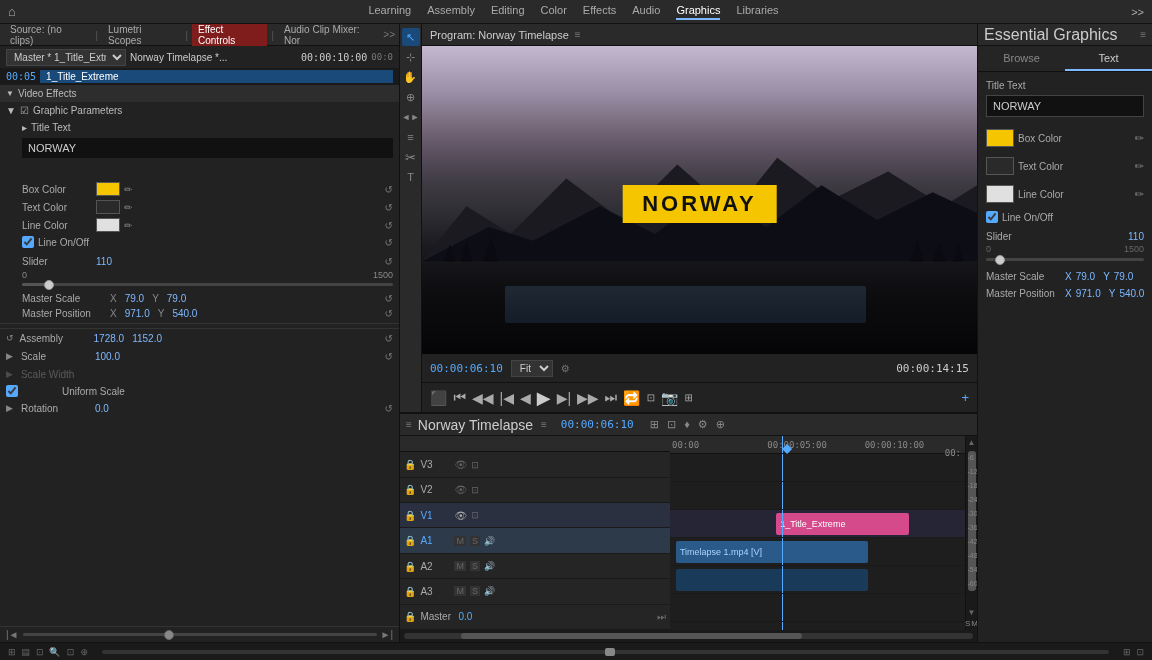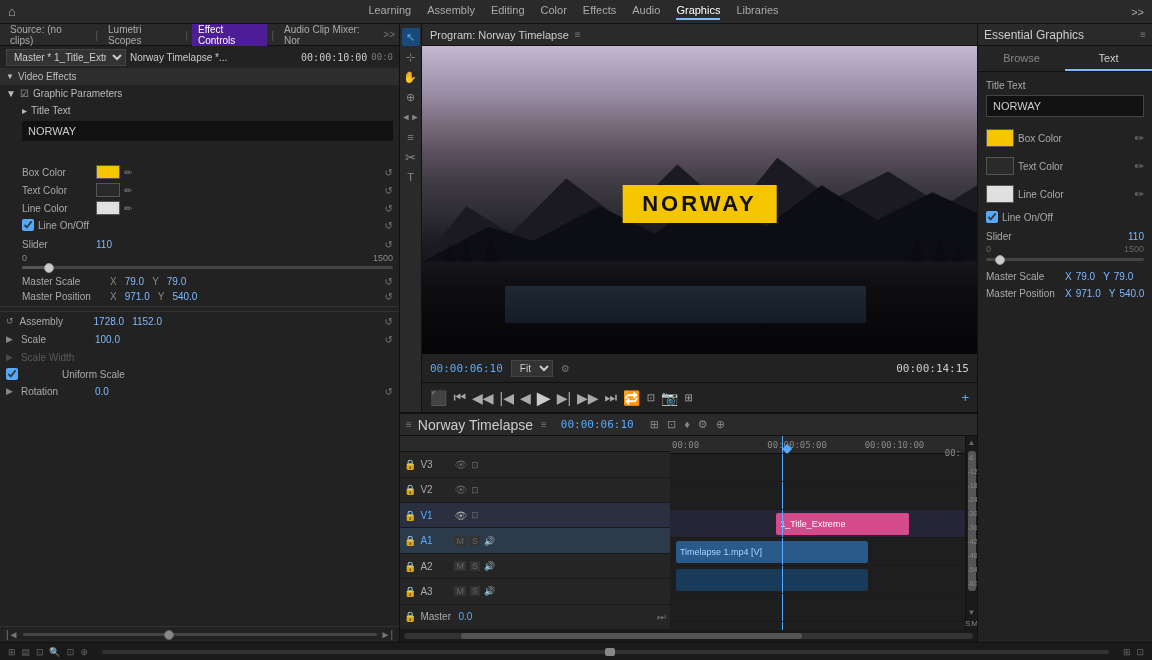--- a/index.html
+++ b/index.html
@@ -80,21 +80,21 @@
       color: #aaa;
       font-size: 10px;
       padding: 0 6px;
       cursor: pointer;
       height: 22px;
       display: flex;
       align-items: center;
     }
     .panel-tab.active {
       color: #fff;
-      background: #4c1d95;
+      background: #7f1d1d;
     }
     .panel-tab-sep { color: #555; margin: 0 2px; }
     .panel-chevron { margin-left: auto; color: #777; font-size: 10px; }
 
     .master-row {
       display: flex;
       align-items: center;
       padding: 2px 6px;
       gap: 4px;
       background: #222;
@@ -479,21 +479,21 @@
 
     .essential-header {
       display: flex;
       align-items: center;
       background: #2a2a2a;
       height: 22px;
       padding: 0 6px;
       border-bottom: 1px solid #111;
       gap: 4px;
     }
-    .essential-title { color: #ccc; font-size: 12px; flex: 1; }
+    .essential-title { color: #ccc; font-size: 16px; flex: 1; }
 
     .essential-tabs {
       display: flex;
       background: #252525;
       height: 26px;
       border-bottom: 1px solid #111;
     }
     .essential-tab {
       flex: 1;
       display: flex;
@@ -703,20 +703,24 @@
 
     <div class="master-row">
       <select class="master-select">
         <option>Master * 1_Title_Extreme</option>
       </select>
       <span class="clip-name">Norway Timelapse *...</span>
       <span class="timecode">00:00:10:00</span>
       <span class="timecode" style="font-size:9px;color:#777">00:0</span>
     </div>
 
+    <div style="display:flex;align-items:center;padding:2px 6px;background:#1a1a1a;gap:4px;">
+      <span style="color:#55aaff;font-size:10px;font-family:monospace;">00:05</span>
+      <span style="background:#1a4a7a;color:#fff;font-size:10px;padding:1px 6px;flex:1;">1_Title_Extreme</span>
+    </div>
 
     <div class="section-header">
       <span class="arrow">▼</span>
       <span>Video Effects</span>
     </div>
 
     <div class="sub-section">
       <div class="sub-section-header">
         <span>▼</span>
         <span style="font-size:10px;color:#aaa;">☑</span>

